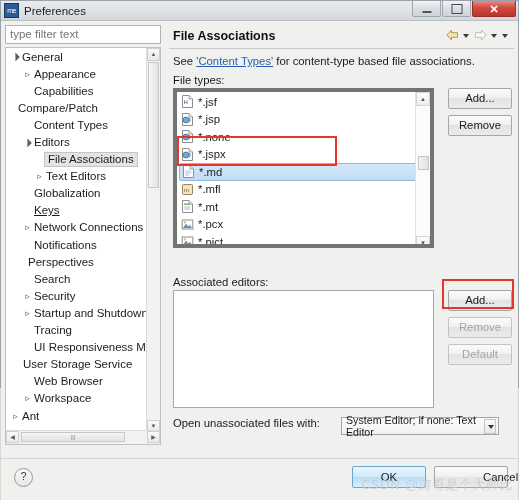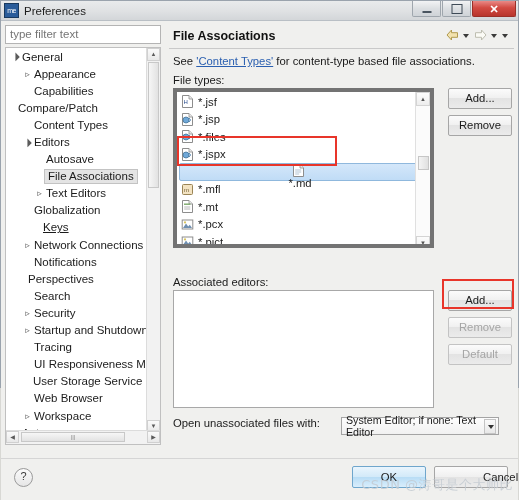--- a/index.html
+++ b/index.html
@@ -220,21 +220,20 @@
     padding-left: 4px;
     white-space: nowrap;
   }
   .li.sel {
     margin: 0 4px 0 2px;
     background: linear-gradient(180deg,#d4e7fa 0%,#c0dcf6 100%);
     border: 1px solid #8fb8dd;
     border-radius: 2px;
     height: 15.5px;
     padding-left: 2px;
-    flex-direction: column;
   }
   .ficon {
     width: 13px; height: 13px; margin-right: 4px; flex: 0 0 13px;
     position: relative;
   }
   .ficon svg { display: block; }
 
   .list-vscroll {
     position: absolute; right: 0; top: 0; width: 14px; height: 158px;
     background: #fbfbfb; border-left: 1px solid #e0e0e0;
@@ -410,37 +409,33 @@
                 <span class="lbl">Compare/Patch</span>
               </div>
               <div class="tnode" style="padding-left: 16px;">
                 <span class="arrow"></span>
                 <span class="lbl">Content Types</span>
               </div>
               <div class="tnode" style="padding-left: 16px;">
                 <span class="arrow open"></span>
                 <span class="lbl">Editors</span>
               </div>
-              <div class="tnode" style="padding-left: 28px;">
-                <span class="arrow"></span>
-                <span class="lbl">Autosave</span>
-              </div>
               <div class="tnode selected" style="padding-left: 28px;">
                 <span class="arrow"></span>
                 <span class="lbl">File Associations</span>
               </div>
               <div class="tnode" style="padding-left: 28px;">
                 <span class="arrow closed"></span>
                 <span class="lbl">Text Editors</span>
               </div>
               <div class="tnode" style="padding-left: 16px;">
                 <span class="arrow"></span>
                 <span class="lbl">Globalization</span>
               </div>
-              <div class="tnode" style="padding-left: 25px; text-decoration: underline;">
+              <div class="tnode" style="padding-left: 16px; text-decoration: underline;">
                 <span class="arrow"></span>
                 <span class="lbl">Keys</span>
               </div>
               <div class="tnode" style="padding-left: 16px;">
                 <span class="arrow closed"></span>
                 <span class="lbl">Network Connections</span>
               </div>
               <div class="tnode" style="padding-left: 16px;">
                 <span class="arrow"></span>
                 <span class="lbl">Notifications</span>
@@ -462,21 +457,21 @@
                 <span class="lbl">Startup and Shutdown</span>
               </div>
               <div class="tnode" style="padding-left: 16px;">
                 <span class="arrow"></span>
                 <span class="lbl">Tracing</span>
               </div>
               <div class="tnode" style="padding-left: 16px;">
                 <span class="arrow"></span>
                 <span class="lbl">UI Responsiveness Mon</span>
               </div>
-              <div class="tnode" style="padding-left: 15px;">
+              <div class="tnode" style="padding-left: 5px;">
                 <span class="arrow"></span>
                 <span class="lbl">User Storage Service</span>
               </div>
               <div class="tnode" style="padding-left: 16px;">
                 <span class="arrow"></span>
                 <span class="lbl">Web Browser</span>
               </div>
               <div class="tnode" style="padding-left: 16px;">
                 <span class="arrow closed"></span>
                 <span class="lbl">Workspace</span>
@@ -554,21 +549,21 @@
                 </div>
                 <div class="li">
                   <span class="ficon">
                     <svg width="13" height="13" viewBox="0 0 13 13">
                       <path d="M1.5 0.5 H8 L11.5 4 V12.5 H1.5 Z" fill="#ffffff" stroke="#8d8d8d" stroke-width="1"></path>
                       <path d="M8 0.5 V4 H11.5" fill="#e9e9e9" stroke="#8d8d8d" stroke-width="0.8"></path>
                       <circle cx="5" cy="7" r="3" fill="#6fa8d8" stroke="#36698f" stroke-width="0.7"></circle>
                       <path d="M8 5 q3 2 0 4" fill="none" stroke="#4a7fae" stroke-width="1"></path>
                     </svg>
                   </span>
-                  <span>*.files</span>
+                  <span>*.none</span>
                 </div>
                 <div class="li">
                   <span class="ficon">
                     <svg width="13" height="13" viewBox="0 0 13 13">
                       <path d="M1.5 0.5 H8 L11.5 4 V12.5 H1.5 Z" fill="#ffffff" stroke="#8d8d8d" stroke-width="1"></path>
                       <path d="M8 0.5 V4 H11.5" fill="#e9e9e9" stroke="#8d8d8d" stroke-width="0.8"></path>
                       <circle cx="5" cy="7" r="3" fill="#6fa8d8" stroke="#36698f" stroke-width="0.7"></circle>
                       <path d="M8 5 q3 2 0 4" fill="none" stroke="#4a7fae" stroke-width="1"></path>
                     </svg>
                   </span>

